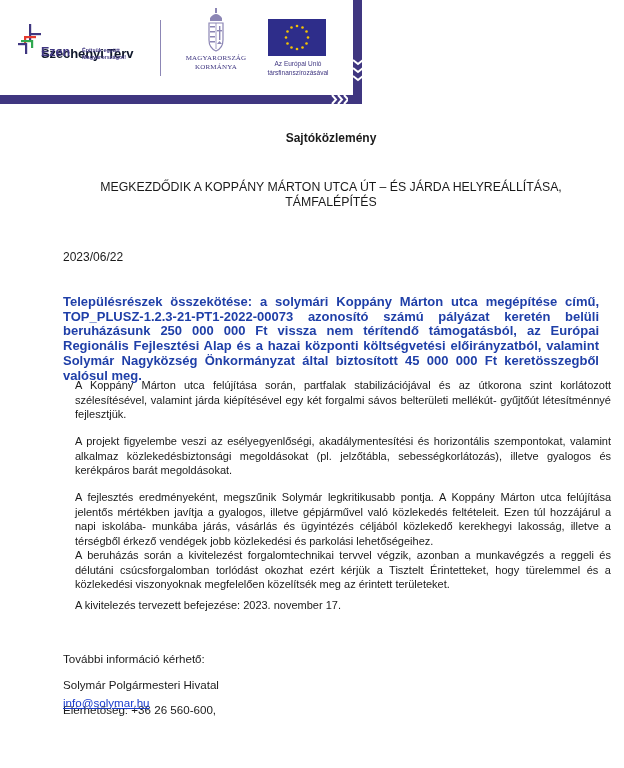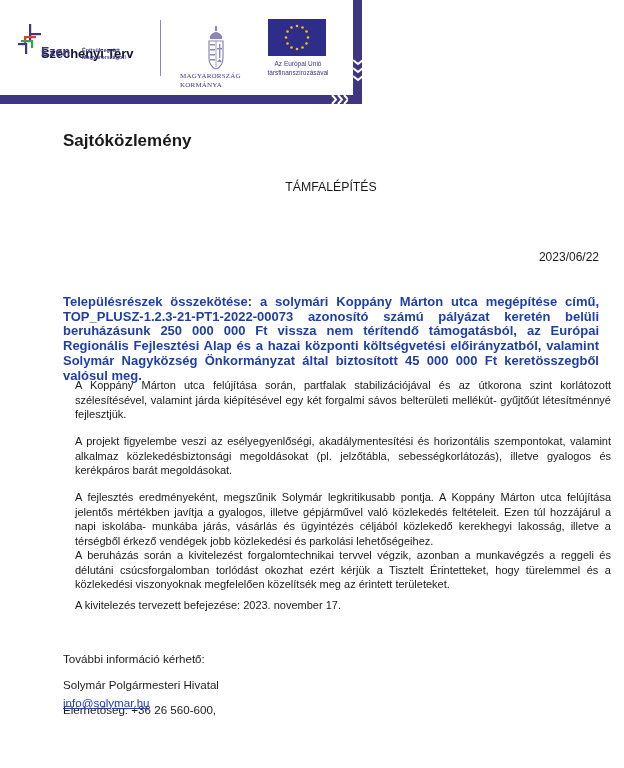--- a/index.html
+++ b/index.html
@@ -15,32 +15,32 @@
     .frame-h { position: absolute; left: 0; top: 95px; width: 362px; height: 9px; background: #3f3680; }
     .chev-down { position: absolute; left: 352px; top: 58px; width: 12px; height: 26px; }
     .chev-right { position: absolute; left: 330px; top: 93px; width: 18px; height: 13px; }
 
     .szt-logo { position: absolute; left: 18px; top: 22px; width: 140px; height: 60px; }
     .szt-title { position: absolute; left: 41px; top: 46px; font-size: 13px; font-weight: bold; color: #0f172a; letter-spacing: -0.1px; }
     .szt-plusz { position: absolute; left: 41px; top: 45px; font-size: 12.5px; font-weight: bold; color: #3f3680; }
     .szt-slogan { position: absolute; left: 82px; top: 47px; font-size: 5.5px; color: #3f3680; line-height: 7px; font-weight: bold; }
     .divider { position: absolute; left: 160px; top: 20px; width: 1px; height: 56px; background: #8c86b5; }
 
-    .kormany { position: absolute; left: 180px; top: 22px; width: 72px; height: 66px; }
+    .kormany { position: absolute; left: 180px; top: 4px; width: 72px; height: 66px; text-align: center; }
     .kormany-crest { position: absolute; left: 27px; top: 4px; width: 18px; height: 44px; }
     .kormany-text { position: absolute; left: 0; top: 50px; width: 72px; font-family: "Liberation Serif", serif; font-size: 7px; color: #3f3680; line-height: 9px; letter-spacing: 0.2px; }
 
     .eu { position: absolute; left: 258px; top: 19px; width: 80px; height: 60px; text-align: center; }
     .eu-flag { position: absolute; left: 10px; top: 0; width: 58px; height: 37px; background: #2e2d8a; }
     .eu-text { position: absolute; left: 0; top: 41px; width: 80px; font-size: 6.5px; color: #3f3680; line-height: 8.5px; }
 
     .doc { position: absolute; left: 63px; top: 0; width: 536px; }
-    .kind { position: absolute; top: 131px; left: 0; width: 536px; text-align: left; font-size: 17px; font-weight: bold; }
+    .kind { position: absolute; top: 131px; left: 0; width: 536px; text-align: center; font-size: 12px; font-weight: bold; }
     .headline { position: absolute; top: 180px; left: 0; width: 536px; text-align: center; font-size: 12.3px; line-height: 15px; }
-    .date { position: absolute; top: 250px; left: 0; width: 536px; text-align: right; font-size: 12px; }
+    .date { position: absolute; top: 250px; left: 0; width: 536px; text-align: left; font-size: 12px; }
     .lead { position: absolute; top: 295px; left: 0; width: 536px; font-size: 13px; line-height: 14.7px; font-weight: bold; color: #1f3fa8; text-align: justify; }
     .para { position: absolute; left: 12px; width: 536px; font-size: 11px; line-height: 14.7px; text-align: justify; }
     .p1 { top: 378px; }
     .p2 { top: 434px; }
     .p3 { top: 490px; }
     .p4 { top: 548px; }
     .p5 { top: 598px; }
     .contact { position: absolute; left: 0; font-size: 11.6px; }
     .c1 { top: 652px; }
     .c2 { top: 678px; }
@@ -131,20 +131,21 @@
       <polyline points="2,2 6,6.5 2,11"></polyline>
       <polyline points="8,2 12,6.5 8,11"></polyline>
       <polyline points="14,2 18,6.5 14,11"></polyline>
     </g>
   </svg>
 </div>
 
 <div class="doc">
   <div class="kind">Sajtóközlemény</div>
   <div class="headline">
+    <div>MEGKEZDŐDIK A KOPPÁNY MÁRTON UTCA ÚT – ÉS JÁRDA HELYREÁLLÍTÁSA,</div>
     <div>TÁMFALÉPÍTÉS</div>
   </div>
   <div class="date">2023/06/22</div>
   <div class="lead">Településrészek összekötése: a solymári Koppány Márton utca megépítése című, TOP_PLUSZ-1.2.3-21-PT1-2022-00073 azonosító számú pályázat keretén belüli beruházásunk 250 000 000 Ft vissza nem térítendő támogatásból, az Európai Regionális Fejlesztési Alap és a hazai központi költségvetési előirányzatból, valamint Solymár Nagyközség Önkormányzat által biztosított 45 000 000 Ft keretösszegből valósul meg.</div>
   <div class="para p1">A Koppány Márton utca felújítása során, partfalak stabilizációjával és az útkorona szint korlátozott szélesítésével, valamint járda kiépítésével egy két forgalmi sávos belterületi mellékút- gyűjtőút létesítménnyé fejlesztjük.</div>
   <div class="para p2">A projekt figyelembe veszi az esélyegyenlőségi, akadálymentesítési és horizontális szempontokat, valamint alkalmaz közlekedésbiztonsági megoldásokat (pl. jelzőtábla, sebességkorlátozás), illetve gyalogos és kerékpáros barát megoldásokat.</div>
   <div class="para p3">A fejlesztés eredményeként, megszűnik Solymár legkritikusabb pontja. A Koppány Márton utca felújítása jelentős mértékben javítja a gyalogos, illetve gépjárművel való közlekedés feltételeit. Ezen túl hozzájárul a napi iskolába- munkába járás, vásárlás és ügyintézés céljából közlekedő kerekhegyi lakosság, illetve a térségből érkező vendégek jobb közlekedési és parkolási lehetőségeihez.</div>
   <div class="para p4">A beruházás során a kivitelezést forgalomtechnikai tervvel végzik, azonban a munkavégzés a reggeli és délutáni csúcsforgalomban torlódást okozhat ezért kérjük a Tisztelt Érintetteket, hogy türelemmel és a közlekedési viszonyoknak megfelelően közelítsék meg az érintett területeket.</div>
   <div class="para p5">A kivitelezés tervezett befejezése: 2023. november 17.</div>
   <div class="contact c1">További információ kérhető:</div>

